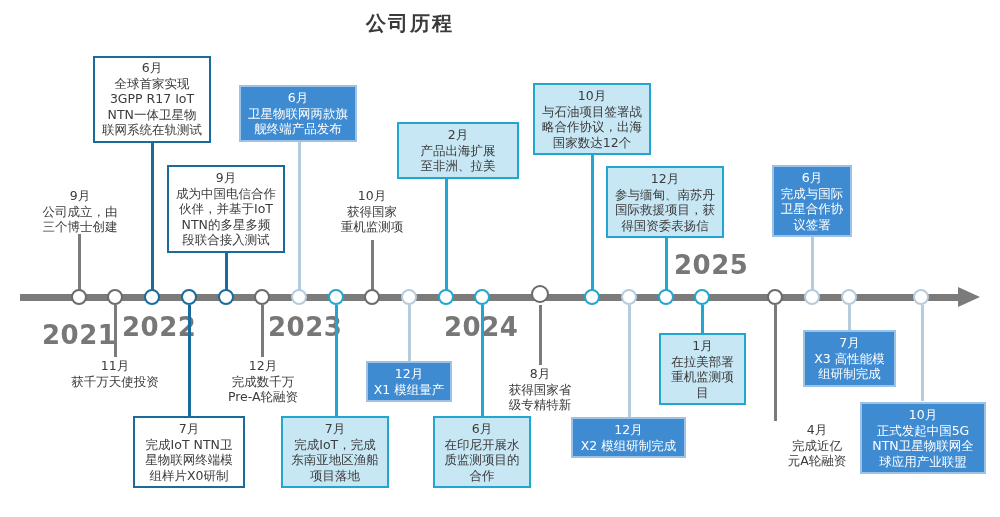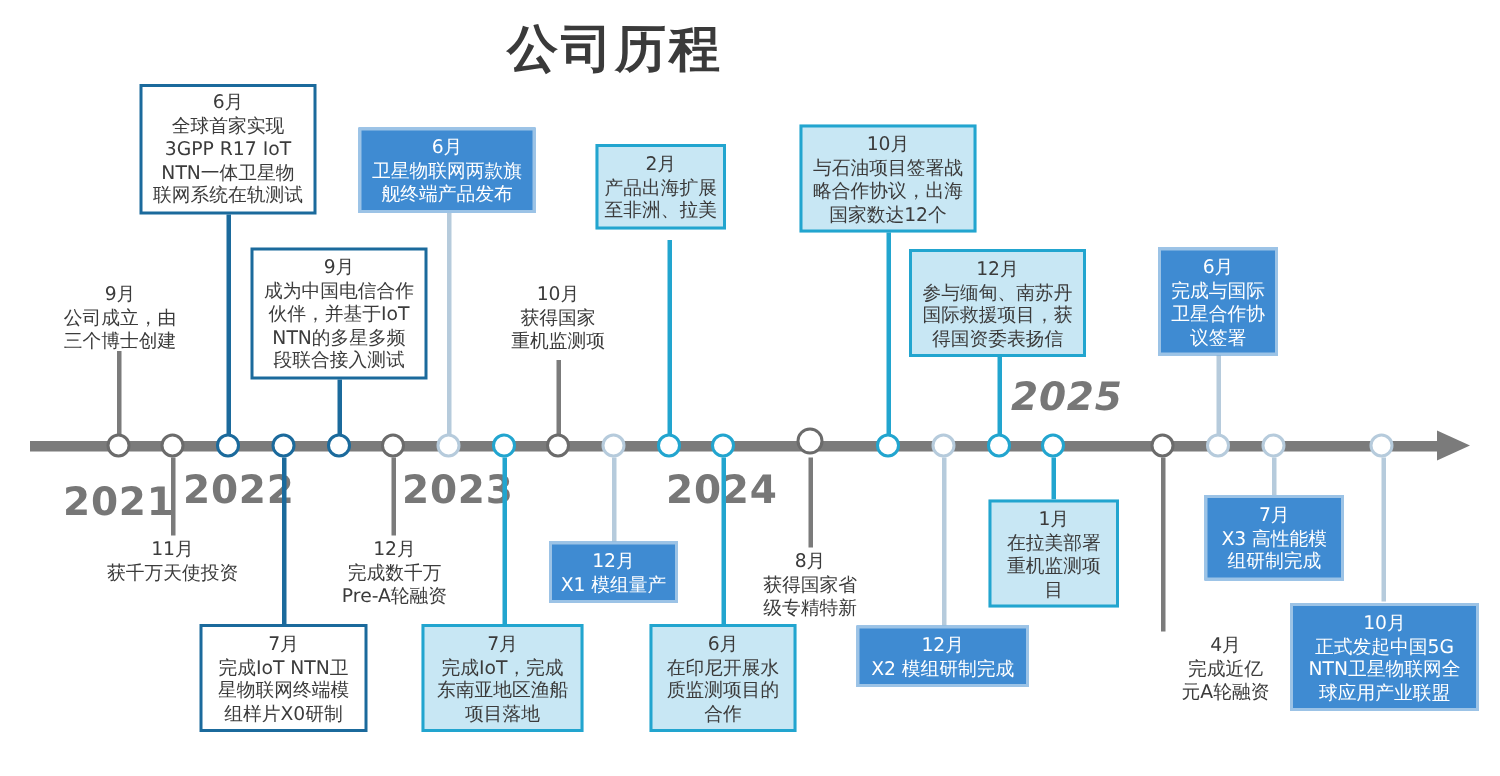--- a/index.html
+++ b/index.html
@@ -1,18 +1,18 @@
 <!DOCTYPE html>
 <html><head>
 <meta charset="utf-8">
 <style>
   * { box-sizing: border-box; margin: 0; padding: 0; }
   html, body { width: 1000px; height: 517px; background: #ffffff; overflow: hidden; }
   body { position: relative; font-family: "DejaVu Sans", "Liberation Sans", sans-serif; color: #444; }
-  .title { position: absolute; left: 0; width: 820px; top: 10px; text-align: center; font-size: 34px; font-weight: bold; color: #3a3a3a; letter-spacing: 2px; }
+  .title { position: absolute; left: 0; width: 820px; top: 10px; text-align: center; font-size: 20px; font-weight: bold; color: #3a3a3a; letter-spacing: 2px; }
   .axis { position: absolute; left: 20px; top: 294px; width: 940px; height: 7px; background: #7b7b7b; }
   .arrow { position: absolute; left: 958px; top: 287px; width: 0; height: 0; border-top: 10px solid transparent; border-bottom: 10px solid transparent; border-left: 22px solid #7b7b7b; }
   .node { position: absolute; width: 16px; height: 16px; border-radius: 50%; background: #fff; border: 2.5px solid #7b7b7b; top: 289px; }
   .node.dark { border-color: #1b6a9c; }
   .node.cyan { border-color: #22a5cf; }
   .node.pale { border-color: #b6cbdc; }
   .node.gray { border-color: #6b6b6b; }
   .stem { position: absolute; width: 2.5px; }
   .stem.gray { background: #7b7b7b; }
   .stem.dark { background: #1b6a9c; }
@@ -30,21 +30,21 @@
 
 <div class="title">公司历程</div>
 
 <div class="axis"></div>
 <div class="arrow"></div>
 
 <div class="year" style="left:42px; top:320px;">2021</div>
 <div class="year" style="left:122px; top:312px;">2022</div>
 <div class="year" style="left:268px; top:312px;">2023</div>
 <div class="year" style="left:414px; top:312px;margin-left:30px;">2024</div>
-<div class="year" style="left:674px; top:250px;font-style:italic;">2025</div>
+<div class="year" style="left:674px; top:250px;">2025</div>
 
 <div class="stem gray" style="left:78px; top:234px; height:58px;"></div>
 <div class="stem gray" style="left:114px; top:305px; height:52px;"></div>
 <div class="stem dark" style="left:151px; top:103px; height:189px;"></div>
 <div class="stem dark" style="left:188px; top:305px; height:112px;"></div>
 <div class="stem dark" style="left:225px; top:248px; height:44px;"></div>
 <div class="stem gray" style="left:261px; top:305px; height:52px;"></div>
 <div class="stem pale" style="left:298px; top:130px; height:162px;"></div>
 <div class="stem cyan" style="left:335px; top:305px; height:112px;"></div>
 <div class="stem gray" style="left:371px; top:240px; height:52px;"></div>
@@ -140,21 +140,21 @@
   <div>10月</div>
   <div>获得国家</div>
   <div>重机监测项</div>
 </div>
 
 <div class="box blue" style="left:366px; top:361px; width:86px;">
   <div>12月</div>
   <div>X1 模组量产</div>
 </div>
 
-<div class="box cyan" style="left:397px; top:96px; width:87px;">
+<div class="box cyan" style="left:397px; top:122px; width:122px;">
   <div>2月</div>
   <div>产品出海扩展</div>
   <div>至非洲、拉美</div>
 </div>
 
 <div class="box cyan" style="left:433px; top:416px; width:98px;">
   <div>6月</div>
   <div>在印尼开展水</div>
   <div>质监测项目的</div>
   <div>合作</div>

